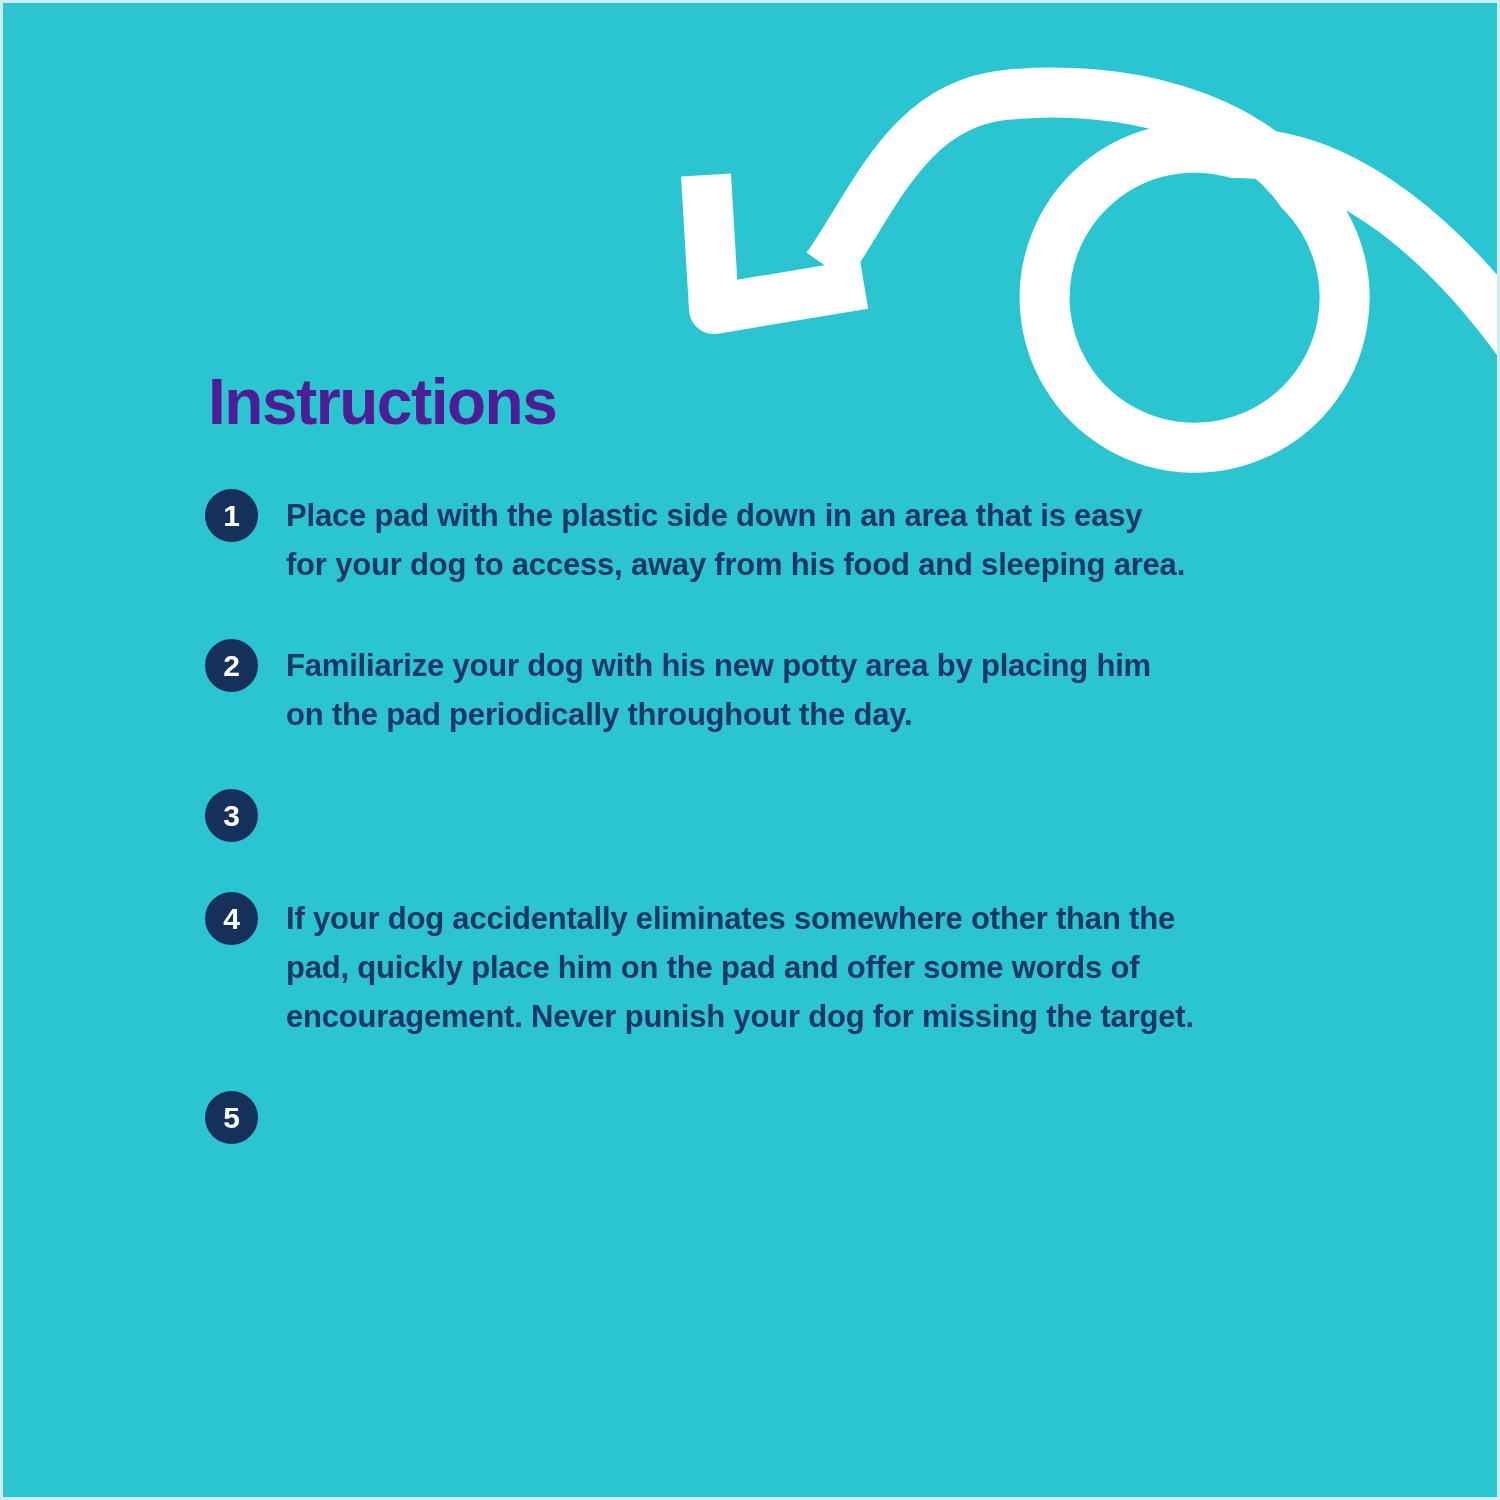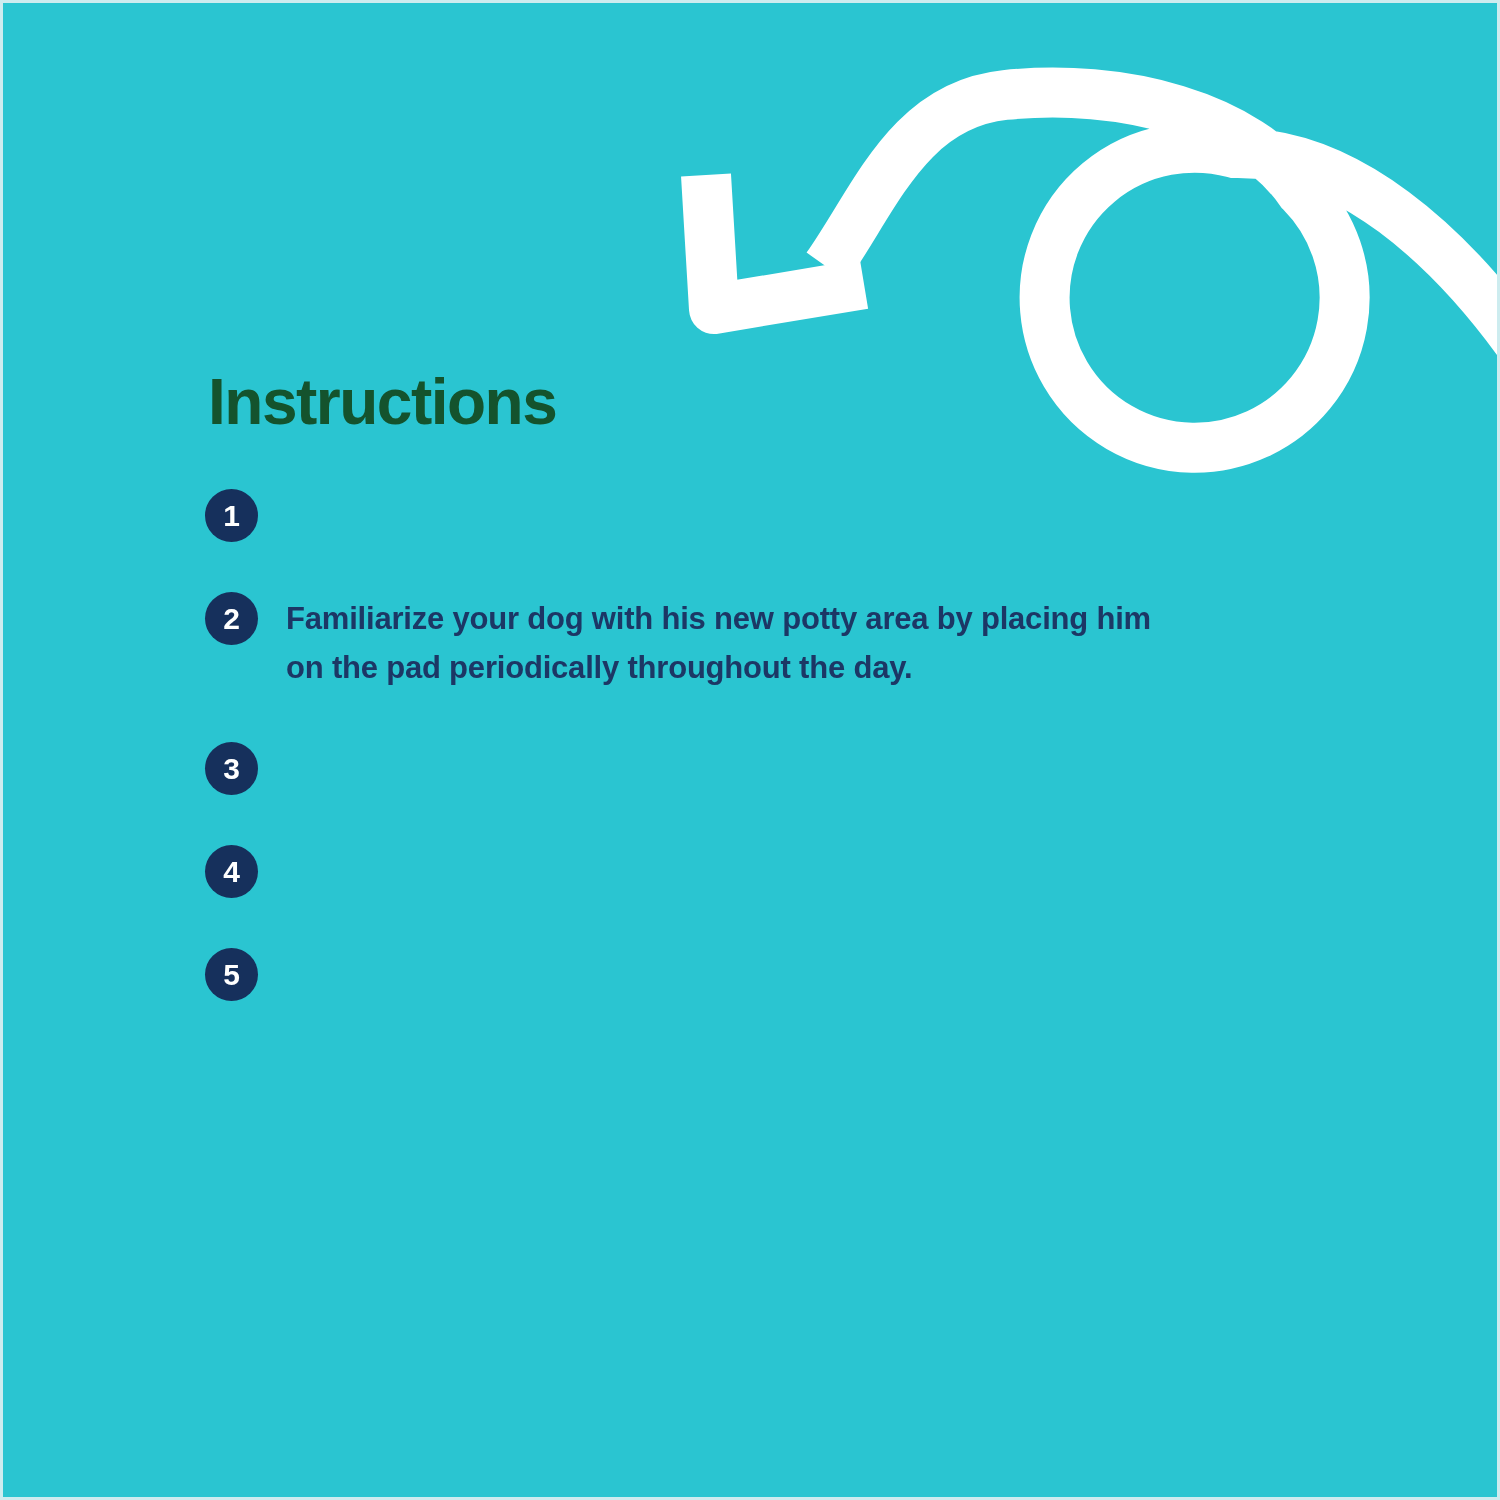--- a/index.html
+++ b/index.html
@@ -23,21 +23,21 @@
   }
 
   .page-title {
     position: absolute;
     left: 205px;
     top: 362px;
     margin: 0;
     font-size: 64px;
     font-weight: 700;
     letter-spacing: -1.5px;
-    color: #14532d;
+    color: #4c1d95;
   }
 
   .steps {
     position: absolute;
     left: 202px;
     top: 486px;
     margin: 0;
     padding: 0;
     list-style: none;
     display: flex;
@@ -92,30 +92,35 @@
              C 905,102 872,196 824,264" fill="none" stroke="#ffffff" stroke-width="50" stroke-linecap="butt"></path>
 
     <path d="M 703,172 L 711,306 L 861,281" fill="none" stroke="#ffffff" stroke-width="50" stroke-linecap="butt" stroke-linejoin="round"></path>
   </svg>
 
   <h1 class="page-title">Instructions</h1>
 
   <ol class="steps">
     <li class="step">
       <span class="step-badge">1</span>
+      <p class="step-text">Place pad with the plastic side down in an area that is easy
+for your dog to access, away from his food and sleeping area.</p>
     </li>
     <li class="step">
       <span class="step-badge">2</span>
       <p class="step-text">Familiarize your dog with his new potty area by placing him
 on the pad periodically throughout the day.</p>
     </li>
     <li class="step">
       <span class="step-badge">3</span>
     </li>
     <li class="step">
       <span class="step-badge">4</span>
+      <p class="step-text">If your dog accidentally eliminates somewhere other than the
+pad, quickly place him on the pad and offer some words of
+encouragement. Never punish your dog for missing the target.</p>
     </li>
     <li class="step">
       <span class="step-badge">5</span>
     </li>
   </ol>
 
 </div>
 
 </body></html>

